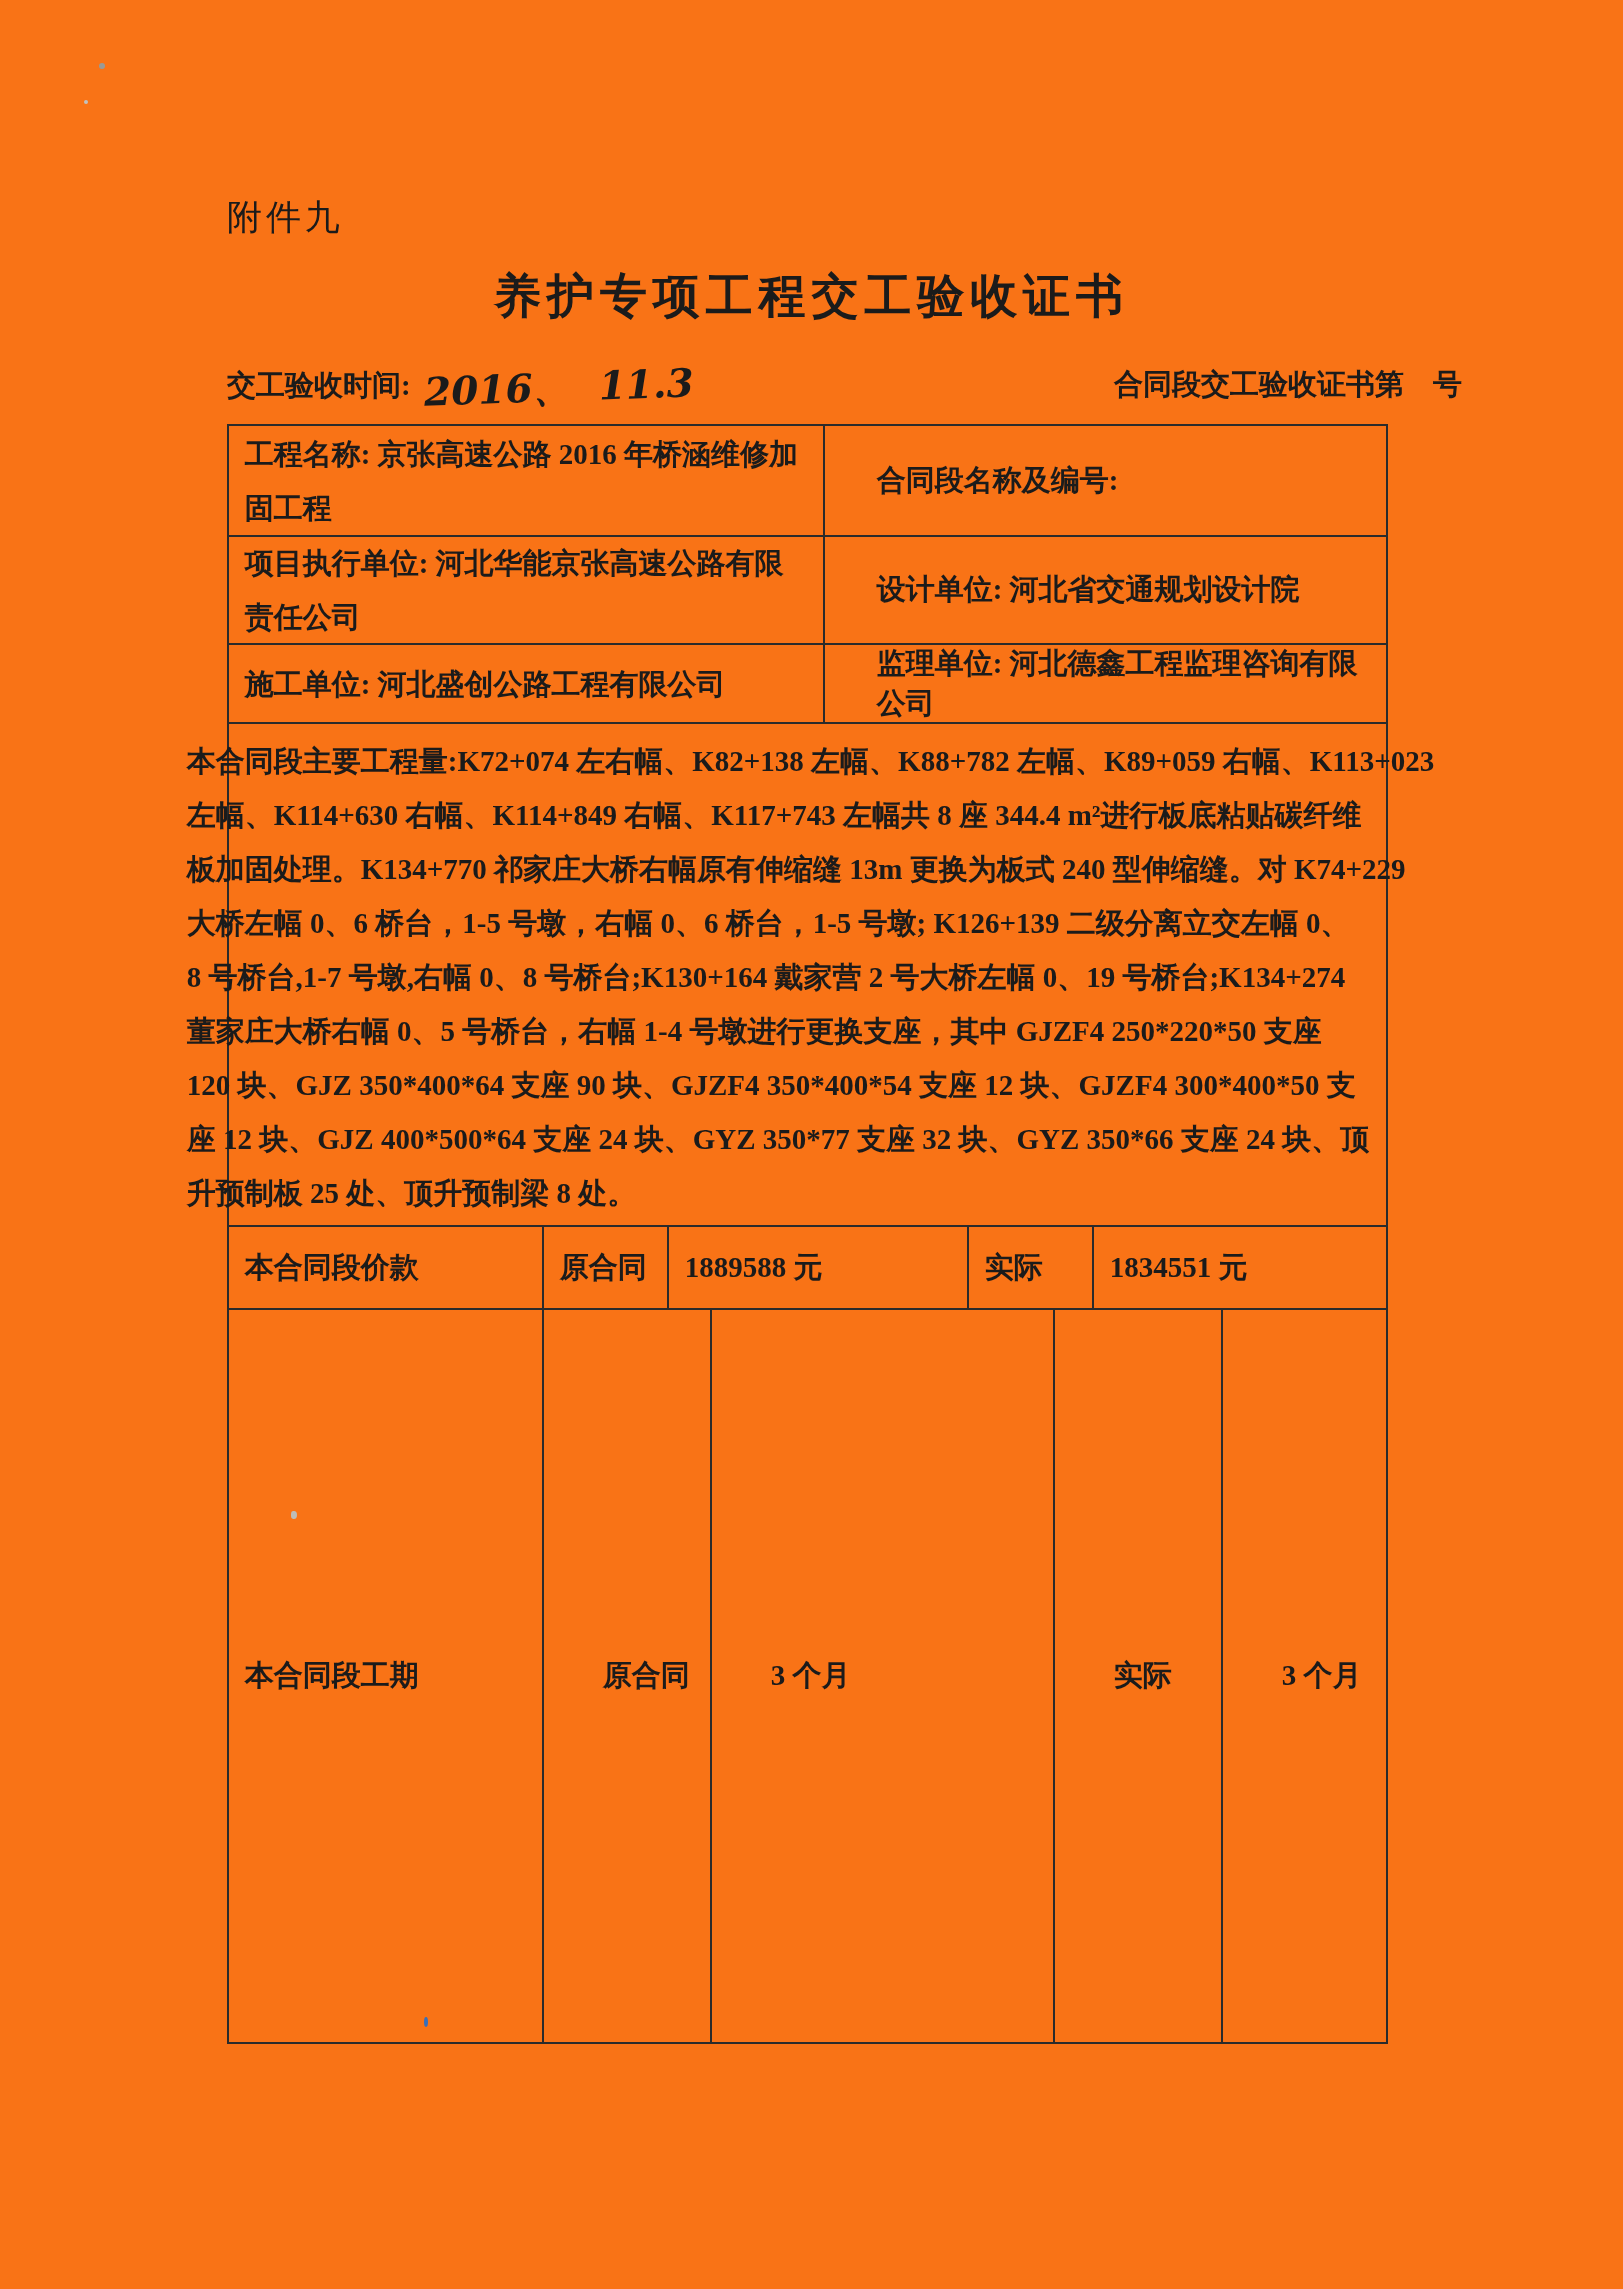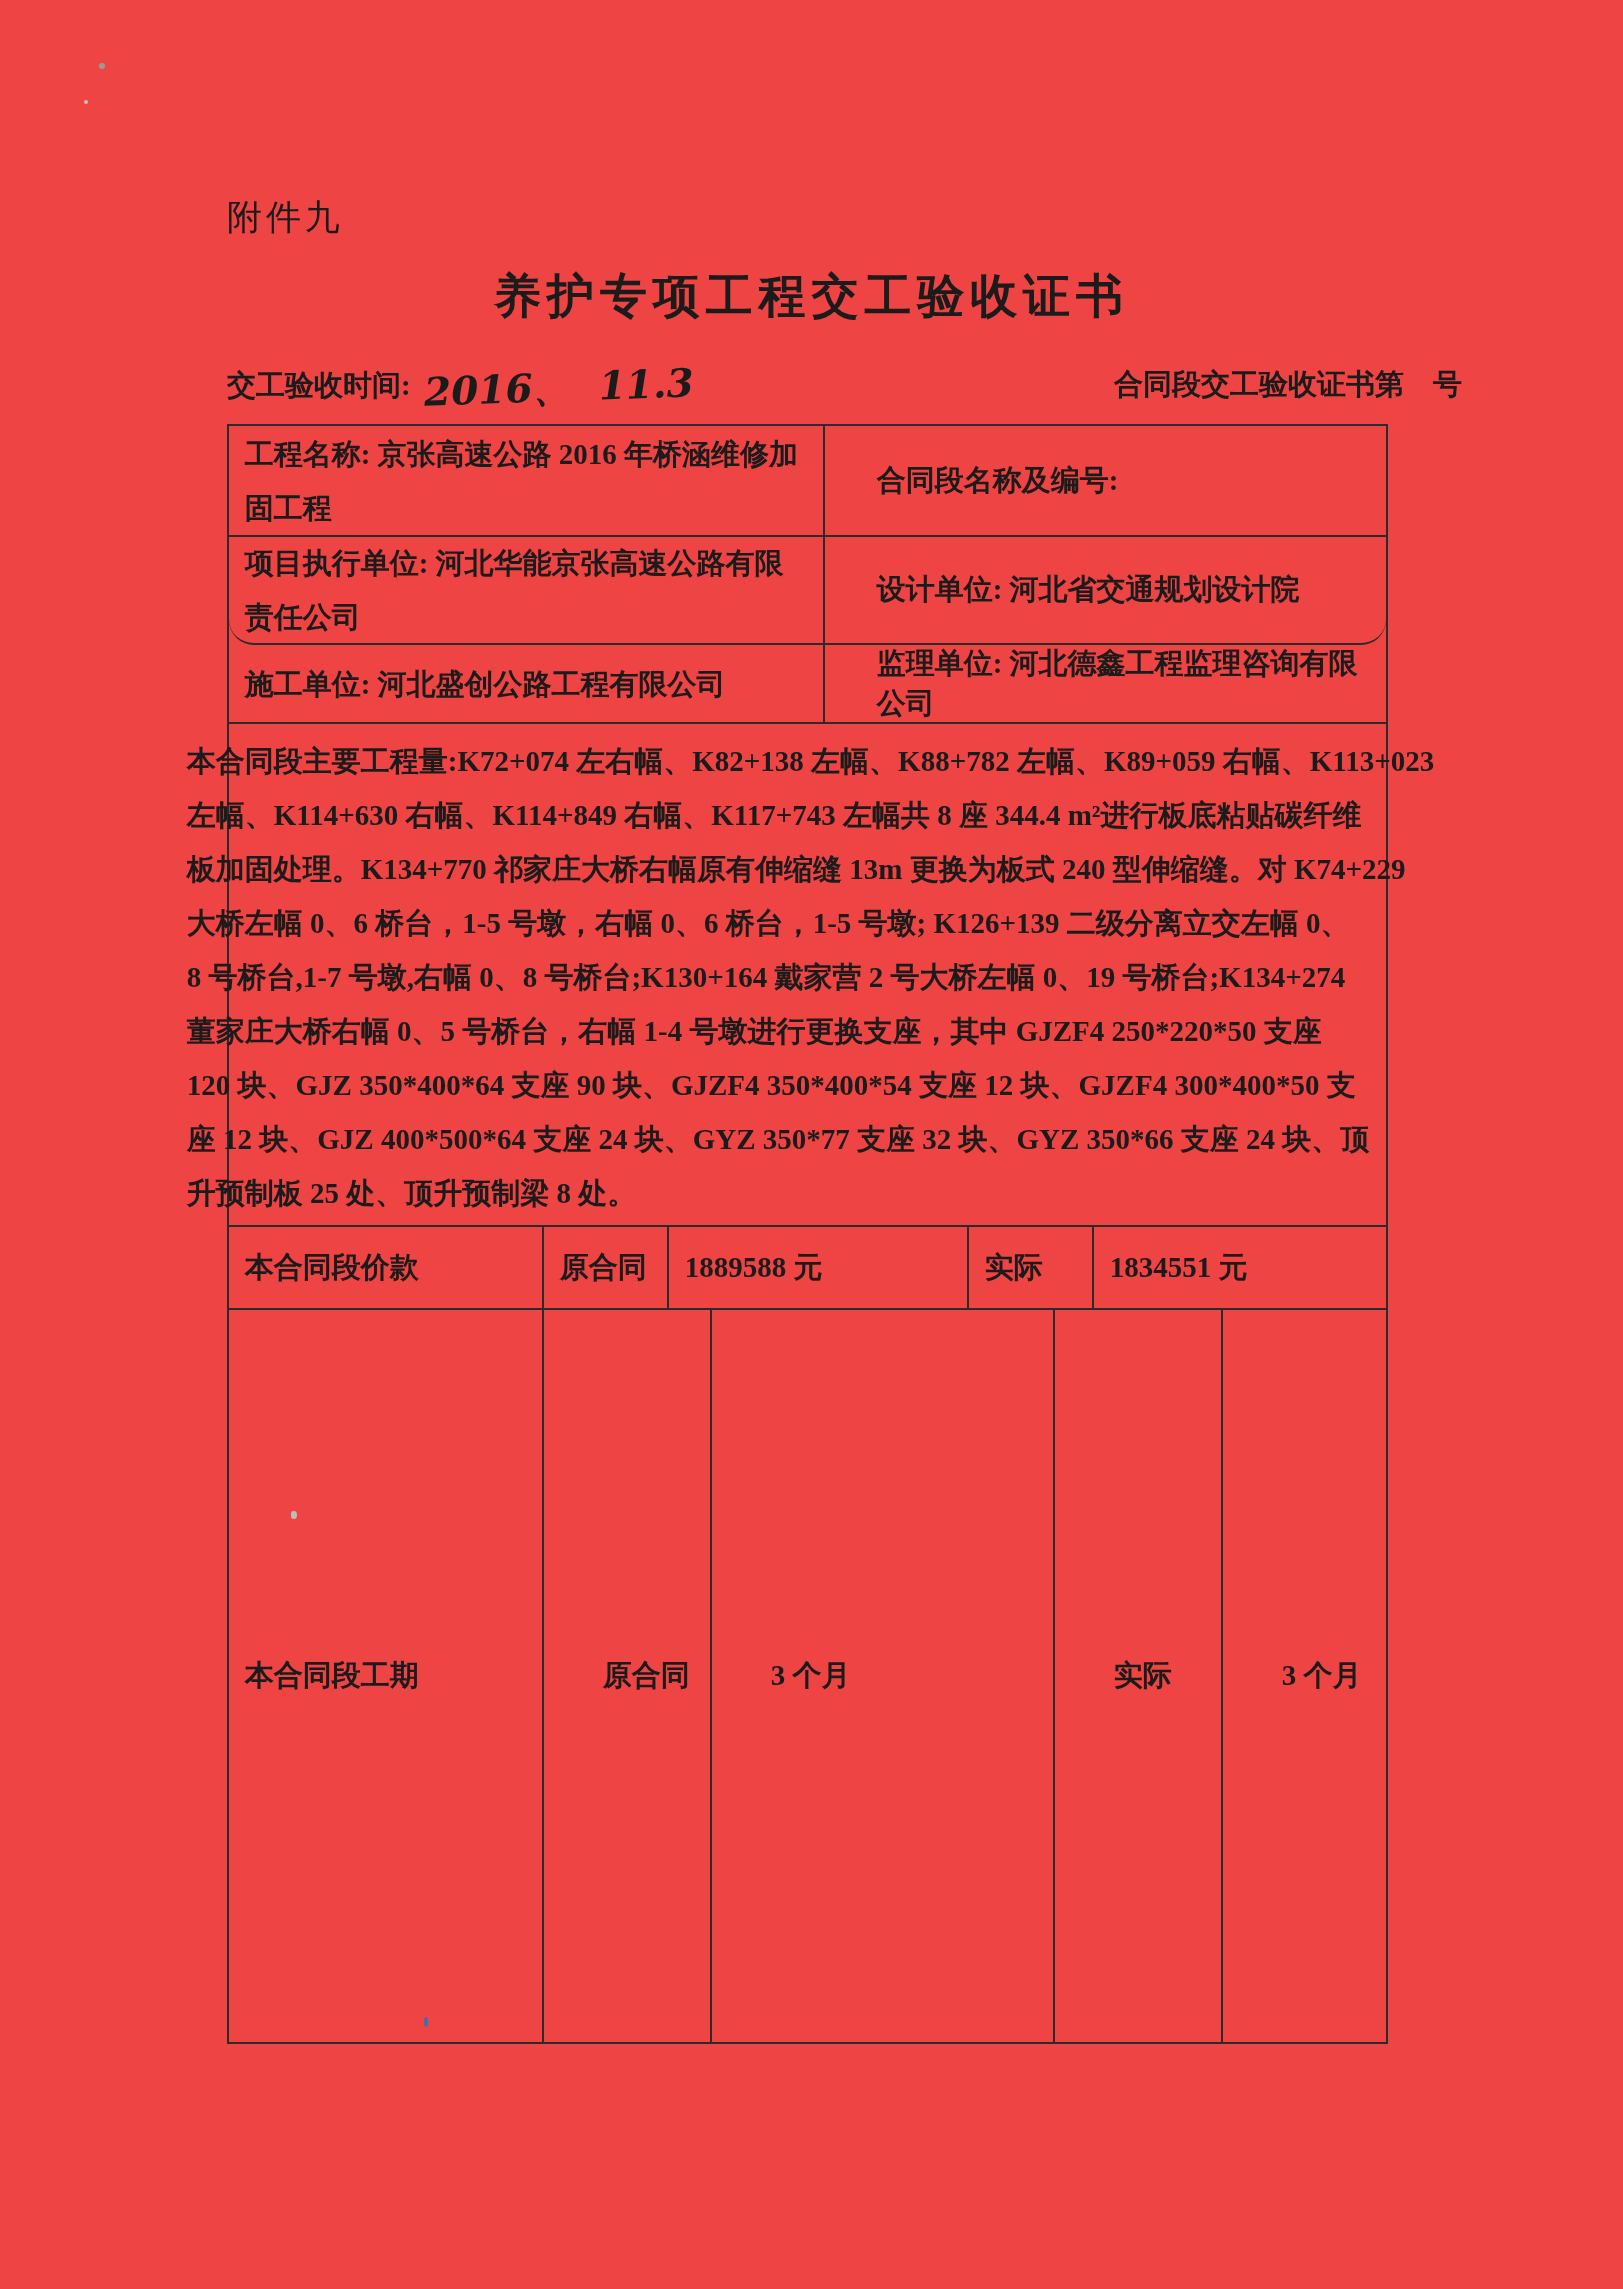--- a/index.html
+++ b/index.html
@@ -1,19 +1,19 @@
 <!DOCTYPE html>
 <html><head>
 <meta charset="utf-8">
 <style>
   html,body{margin:0;padding:0;background:#e8e8e6;}
   .page{
     position:relative;
     width:1623px;height:2290px;
-    background:#ef4444;
+    background:#f97316;
     font-family:"Liberation Serif","DejaVu Serif",serif;
     color:#1b1b1b;
     overflow:hidden;
   }
   .attachment{
     position:absolute;left:227px;top:194px;
     font-size:35px;letter-spacing:3.9px;
   }
   .doc-title{
     position:absolute;left:0;top:265px;width:100%;
@@ -42,21 +42,21 @@
     border:2.9px solid #2b2b2b;
     box-sizing:border-box;
     display:flex;flex-direction:column;
     font-size:29px;font-weight:600;
   }
   .trow{display:flex;border-bottom:2px solid #2b2b2b;box-sizing:border-box;flex:0 0 auto;justify-content:center;}
   .trow:last-child{border-bottom:none;flex:1 1 auto;}
   .cell{border-right:2px solid #2b2b2b;box-sizing:border-box;display:flex;align-items:center;padding:0 15.7px;}
   .cell:last-child{border-right:none;}
   .r1{height:111px;}
-  .r2{height:108px;border-radius:25px;}
+  .r2{height:108px;}
   .r3{height:79px;}
   .r4{height:503px;border-bottom:2.9px solid #2b2b2b;}
   .r5{height:83px;}
   .r6{height:86px;gap:43px;}
   .wide-left{width:596px;line-height:54px;}
   .wide-right{flex:1;margin-left:36px;}
   .qty-cell{flex:1;display:block;padding:9.8px 15.7px 0 15.7px;}
   .qty-cell div{line-height:54px;white-space:nowrap;margin-left:6px;}
   .c-label{width:315px;}
   .c-key{width:125px;justify-content:flex-start;}

